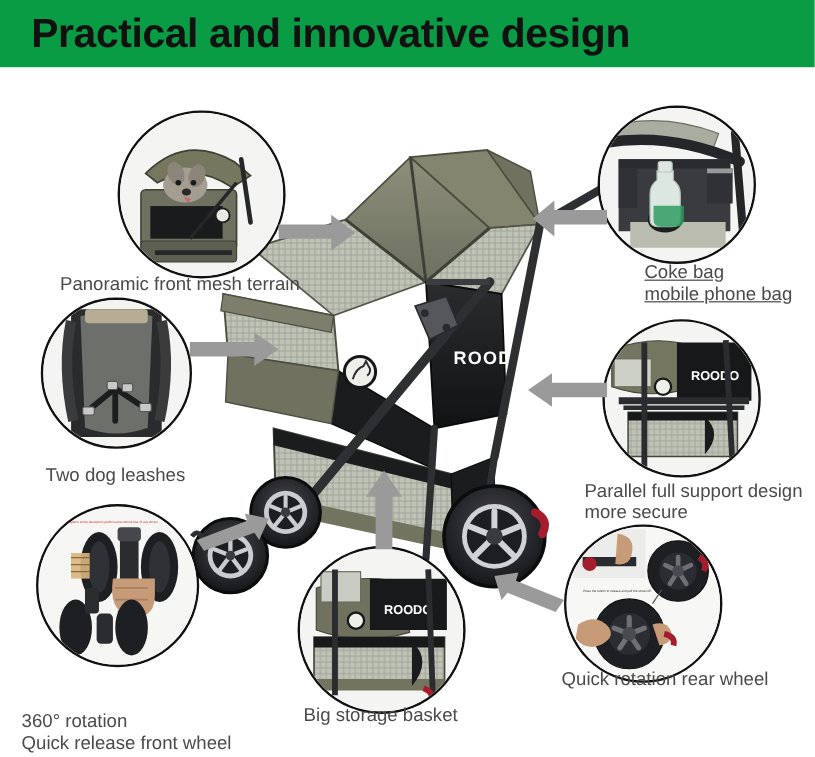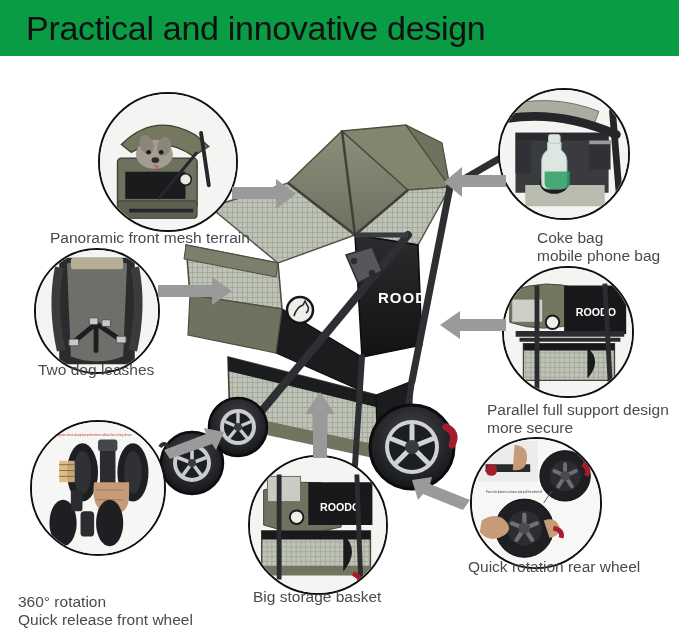--- a/index.html
+++ b/index.html
@@ -2,21 +2,21 @@
 <html><head>
 <meta charset="utf-8">
 <style>
   html,body{margin:0;padding:0;background:#fff;}
   body{width:679px;height:631px;position:relative;overflow:hidden;
        font-family:"Liberation Sans",sans-serif;color:#3a3a3a;}
 
   
   #header{position:absolute;left:0;top:0;width:679px;height:56px;
           background:#0a9b45;display:flex;align-items:center;}
-  #header-title{font-size:34px;font-weight:400;color:#111;letter-spacing:-.3px;
+  #header-title{font-size:34px;font-weight:700;color:#111;letter-spacing:-.3px;
                 margin-left:26px;line-height:1;white-space:nowrap;}
 
   
   .bubble{position:absolute;border-radius:50%;border:2px solid #111;
           background:#f2f2f0;overflow:hidden;box-sizing:border-box;}
   .bubble-img{position:absolute;inset:0;}
 
   
   .label{position:absolute;font-size:15.5px;color:#4a4a4a;line-height:1.12;
          white-space:pre;font-family:"Liberation Sans",sans-serif;}
@@ -192,21 +192,21 @@
     <path d="M102 18 q8 40 -2 86" stroke="#3a3b3d" stroke-width="9" fill="none"></path>
 
     <path d="M40 94 L62 76 L86 92" stroke="#1c1d1f" stroke-width="5" fill="none" stroke-linecap="round"></path>
     <path d="M62 76 L62 104" stroke="#1c1d1f" stroke-width="5" fill="none" stroke-linecap="round"></path>
     <rect x="55" y="70" width="9" height="7" rx="1.5" fill="#c8c8c8" stroke="#555"></rect>
     <rect x="68" y="72" width="9" height="7" rx="1.5" fill="#c8c8c8" stroke="#555"></rect>
     <rect x="34" y="92" width="10" height="7" rx="1.5" fill="#c8c8c8" stroke="#555"></rect>
     <rect x="83" y="89" width="10" height="7" rx="1.5" fill="#c8c8c8" stroke="#555"></rect>
   </svg>
 </div>
-<div class="label" style="left:38px;top:361px;">Two dog leashes</div>
+<div class="label" style="left:38px;top:388px;">Two dog leashes</div>
 <div class="arrow" style="left:158px;top:276px;">
   <svg width="76" height="32" viewBox="0 0 76 32">
       <polygon points="0,9 54,9 54,1 74,15 54,29 54,21 0,21" fill="#9a9a9a"></polygon>
     </svg>
 </div>
 
 <div class="bubble" style="left:30px;top:420px;width:136px;height:136px;">
   <svg class="bubble-img" viewBox="0 0 136 136">
     <rect width="136" height="136" fill="#f6f6f4"></rect>
 
@@ -288,21 +288,21 @@
     <path d="M49 54 h14 v8 q6 4 6 12 v22 q0 6 -7 6 h-12 q-7 0 -7 -6 v-22 q0 -8 6 -12 z" fill="#e6f1ea" opacity=".95" stroke="#b9c9bf"></path>
     <rect x="50" y="46" width="12" height="9" rx="2" fill="#dfe6e2" stroke="#b9c9bf"></rect>
     <path d="M46 84 h26 v12 q0 6 -7 6 h-12 q-7 0 -7 -6 z" fill="#2f9e63" opacity=".85"></path>
 
     <path d="M92 52 h22 v30 h-22 z" fill="#303136"></path>
     <path d="M92 52 h22 v4 h-22 z" fill="#9a9a9a"></path>
     <path d="M16 52 h16 v34 h-16 z" fill="#303136"></path>
     <path d="M116 22 L124 120" stroke="#25262a" stroke-width="7" stroke-linecap="round"></path>
   </svg>
 </div>
-<div class="label l2" style="left:537px;top:229px;">Coke bag
+<div class="label l2" style="left:537px;top:219px;text-decoration:underline;">Coke bag
 mobile phone bag</div>
 <div class="arrow" style="left:444px;top:166px;">
   <svg width="62" height="34" viewBox="0 0 62 34">
       <polygon points="62,9 18,9 18,1 0,16 18,31 18,21 62,21" fill="#9a9a9a"></polygon>
     </svg>
 </div>
 
 <div class="bubble" style="left:502px;top:266px;width:132px;height:132px;">
   <svg class="bubble-img" viewBox="0 0 132 132">
     <rect width="132" height="132" fill="#f4f4f2"></rect>

